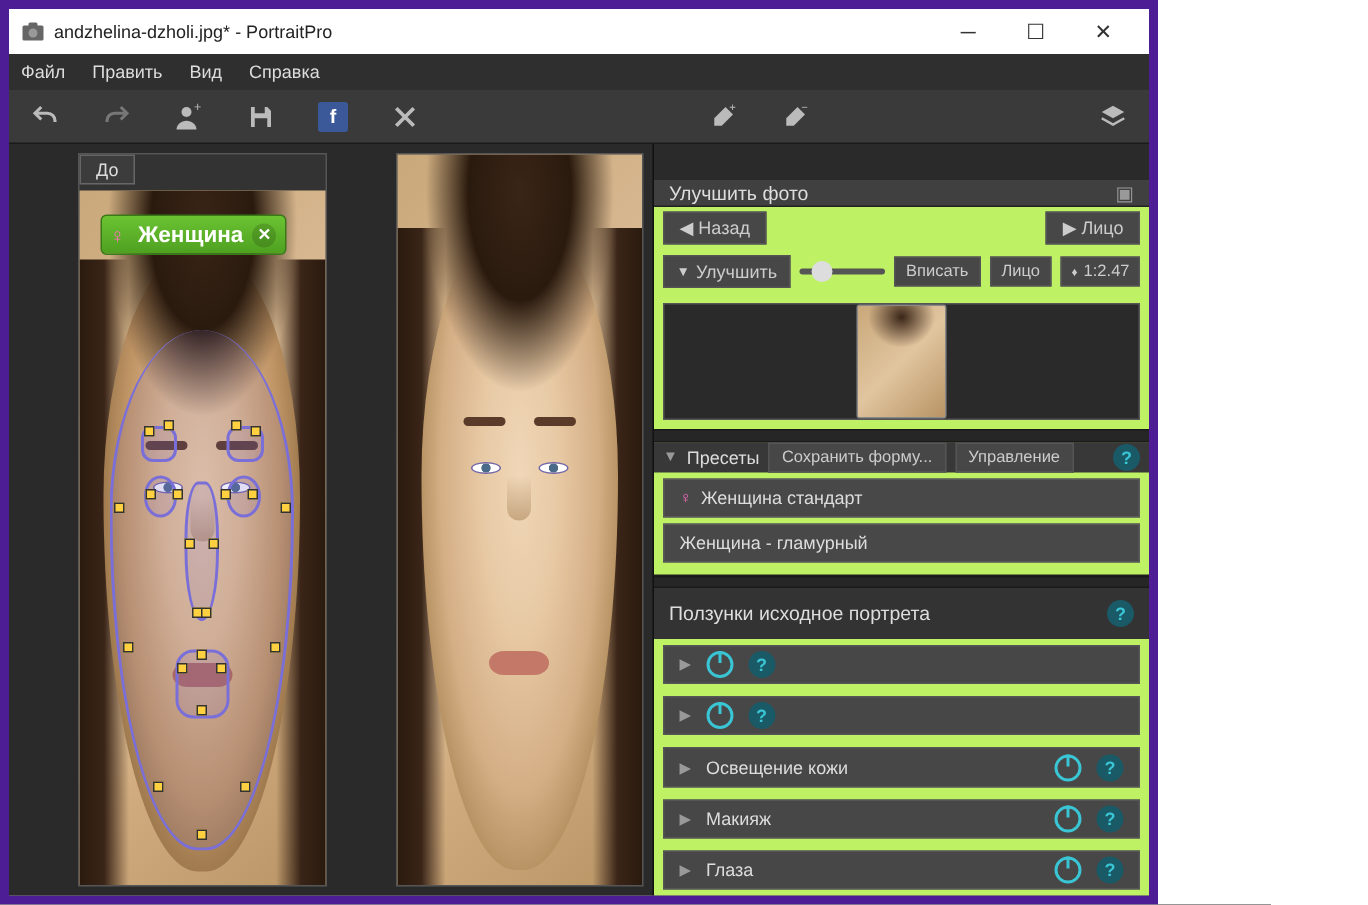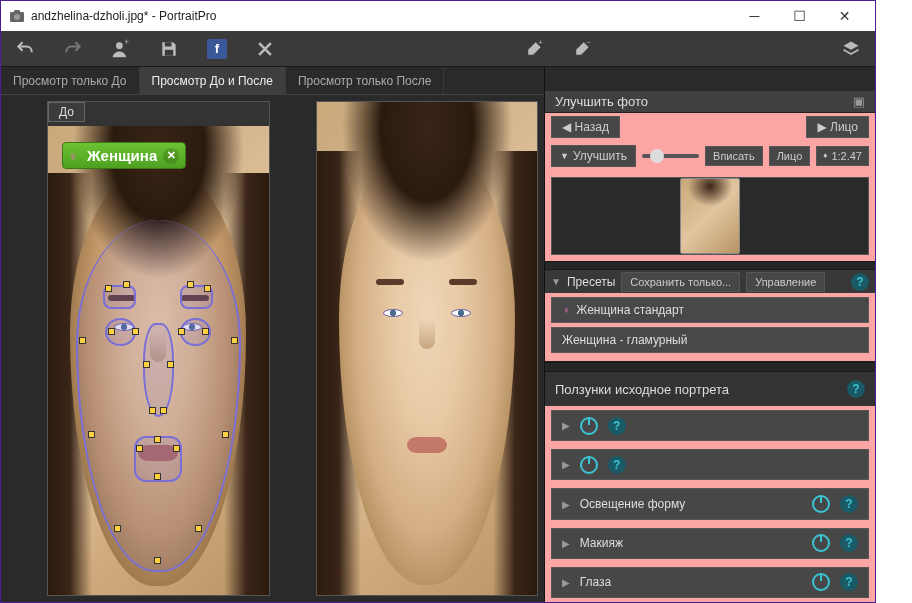--- a/index.html
+++ b/index.html
@@ -1,17 +1,17 @@
 <!DOCTYPE html>
 <html><head>
 <meta charset="utf-8">
 <style>
 * { box-sizing: border-box; margin: 0; padding: 0; font-family: Arial, sans-serif; }
 body { background: #fff; overflow: hidden; width: 912px; height: 603px; }
-.window { width: 876px; height: 603px; display: flex; flex-direction: column; border: 1px solid #4c1d95; }
+.window { width: 772px; height: 603px; display: flex; flex-direction: column; border: 6px solid #4c1d95; }
 .titlebar { height: 30px; background: #fff; display: flex; align-items: center; padding: 0 8px; }
 .titlebar .cam-icon { width: 16px; height: 16px; margin-right: 6px; display: inline-flex; align-items: center; justify-content: center; }
 .titlebar .title { font-size: 12px; color: #222; flex: 1; }
 .win-controls { display: flex; }
 .win-btn { width: 45px; height: 30px; display: flex; align-items: center; justify-content: center; font-size: 14px; color: #333; cursor: pointer; }
 .menubar { height: 24px; background: #2f2f2f; display: flex; align-items: center; padding: 0 8px; gap: 18px; }
 .menubar span { color: #ddd; font-size: 12px; cursor: pointer; }
 .toolbar { height: 36px; background: #3a3a3a; display: flex; align-items: center; padding: 0 12px; gap: 24px; border-bottom: 1px solid #1a1a1a; }
 .tb-icon { width: 24px; height: 24px; display: flex; align-items: center; justify-content: center; color: #bbb; cursor: pointer; }
 .tb-icon svg { width: 20px; height: 20px; }
@@ -43,21 +43,21 @@
 .outline.brow { width:15%; height:5%; top:34%; border-radius:8px; }
 .outline.brow.l { left:25%; } .outline.brow.r { right:25%; }
 .outline.oeye { width:14%; height:6%; top:41%; border-radius:50%; }
 .outline.oeye.l { left:26%; } .outline.oeye.r { right:26%; }
 .outline.onose { width:14%; height:20%; left:43%; top:42%; border-radius:40% 40% 50% 50%; }
 .outline.olips { width:22%; height:10%; left:39%; top:66%; border-radius:12px; }
 .cp { position:absolute; width:7px; height:7px; background:#ffd040; border:1px solid #333; }
 .gender-tag { position: absolute; top: 16px; left: 14px; background: linear-gradient(180deg, #6bc332, #4ea020); color: #fff; padding: 4px 28px 4px 24px; font-size: 15px; font-weight: bold; border-radius: 4px; border: 1px solid #3a7818; display: flex; align-items: center; }
 .gender-tag .venus { position: absolute; left: 5px; color: #ff6fc0; font-size: 14px; }
 .gender-tag .close-x { position: absolute; right: 6px; color: #fff; font-weight: bold; width: 16px; height: 16px; background: rgba(0,0,0,0.15); border-radius: 50%; display: flex; align-items: center; justify-content: center; font-size: 11px; }
-.right-panel { width: 330px; background: #fca5a5; display: flex; flex-direction: column; overflow-y: auto; margin-top: 24px; }
+.right-panel { width: 330px; background: #bef264; display: flex; flex-direction: column; overflow-y: auto; margin-top: 24px; }
 .r-header { height: 28px; background: #404040; border-bottom: 1px solid #222; display: flex; align-items: center; padding: 0 10px; color: #ddd; font-size: 13px; }
 .r-header .pop { margin-left: auto; color: #999; cursor: pointer; }
 .r-nav { height: 28px; display: flex; align-items: center; padding: 4px 6px; gap: 6px; }
 .r-nav-btn { background: #474747; border: 1px solid #555; color: #ccc; font-size: 12px; padding: 3px 10px; display: flex; align-items: center; cursor: pointer; }
 .r-nav .sp { flex: 1; }
 .r-zoom { display: flex; align-items: center; padding: 4px 6px; gap: 6px; }
 .zoom-label-btn { background: #474747; border: 1px solid #555; color: #ccc; font-size: 12px; padding: 3px 8px; display: flex; align-items: center; gap: 4px; }
 .zoom-slider { flex: 1; height: 4px; background: #555; position: relative; border-radius: 2px; }
 .zoom-thumb { position: absolute; width: 14px; height: 14px; background: #ddd; border-radius: 50%; top: -5px; left: 14%; }
 .small-btn { background: #474747; border: 1px solid #555; color: #ccc; font-size: 11px; padding: 3px 7px; cursor: pointer; }
@@ -97,20 +97,26 @@
         </svg>
     </span>
     <span class="title">andzhelina-dzholi.jpg* - PortraitPro</span>
     <div class="win-controls">
       <div class="win-btn">─</div>
       <div class="win-btn">☐</div>
       <div class="win-btn close">✕</div>
     </div>
   </div>
 
+  <div class="menubar">
+    <span>Файл</span>
+    <span>Править</span>
+    <span>Вид</span>
+    <span>Справка</span>
+  </div>
 
   <div class="toolbar">
     <div class="tb-icon">
         <svg viewBox="0 0 24 24" fill="none" stroke="#bbb" stroke-width="2.5">
           <path d="M9 14L4 9l5-5"></path>
           <path d="M4 9h10a6 6 0 016 6v1"></path>
         </svg>
       </div>
     <div class="tb-icon">
         <svg viewBox="0 0 24 24" fill="none" stroke="#777" stroke-width="2.5">
@@ -158,25 +164,20 @@
         <svg viewBox="0 0 24 24" fill="#bbb">
           <path d="M12 3l9 5-9 5-9-5z"></path>
           <path d="M3 13l9 5 9-5" fill="none" stroke="#bbb" stroke-width="2"></path>
         </svg>
       </div>
   </div>
 
   <div class="content">
 
     <div class="left-panel">
-      <div class="tabs">
-        <div class="tab">Просмотр только До</div>
-        <div class="tab active">Просмотр До и После</div>
-        <div class="tab">Просмотр только После</div>
-      </div>
       <div class="view-area">
 
         <div class="img-box">
           <div class="img-label-row"><span class="img-label">До</span></div>
           <div class="img-render">
             <div class="hair-side-l"></div>
               <div class="hair-side-r"></div>
             <div class="face-shape"></div>
             <div class="hair"></div>
             <div class="face-features">
@@ -275,21 +276,21 @@
         <div class="thumb-face">
             <div class="h"></div>
           </div>
       </div>
 
       <div class="panel-gap"></div>
 
       <div class="section-head">
         <span class="exp">▼</span>
         <span class="sh-label">Пресеты</span>
-        <span class="sh-btn">Сохранить только...</span>
+        <span class="sh-btn">Сохранить форму...</span>
         <span class="sh-btn">Управление</span>
         <span class="help">?</span>
       </div>
       <div class="preset-list">
         <div class="preset-item">
             <span class="venus">♀</span>
             <span>Женщина стандарт</span>
           </div>
         <div class="preset-item">
             <span>Женщина - гламурный</span>
@@ -308,21 +309,21 @@
         <span class="power-btn"></span>
         <span class="help-s">?</span>
       </div>
       <div class="slider-row">
         <span class="tri">▶</span>
         <span class="power-btn"></span>
         <span class="help-s">?</span>
       </div>
       <div class="slider-row">
         <span class="tri">▶</span>
-        <span class="sl-label">Освещение форму</span>
+        <span class="sl-label">Освещение кожи</span>
         <span class="power-btn"></span>
         <span class="help-s">?</span>
       </div>
       <div class="slider-row">
         <span class="tri">▶</span>
         <span class="sl-label">Макияж</span>
         <span class="power-btn"></span>
         <span class="help-s">?</span>
       </div>
       <div class="slider-row">

